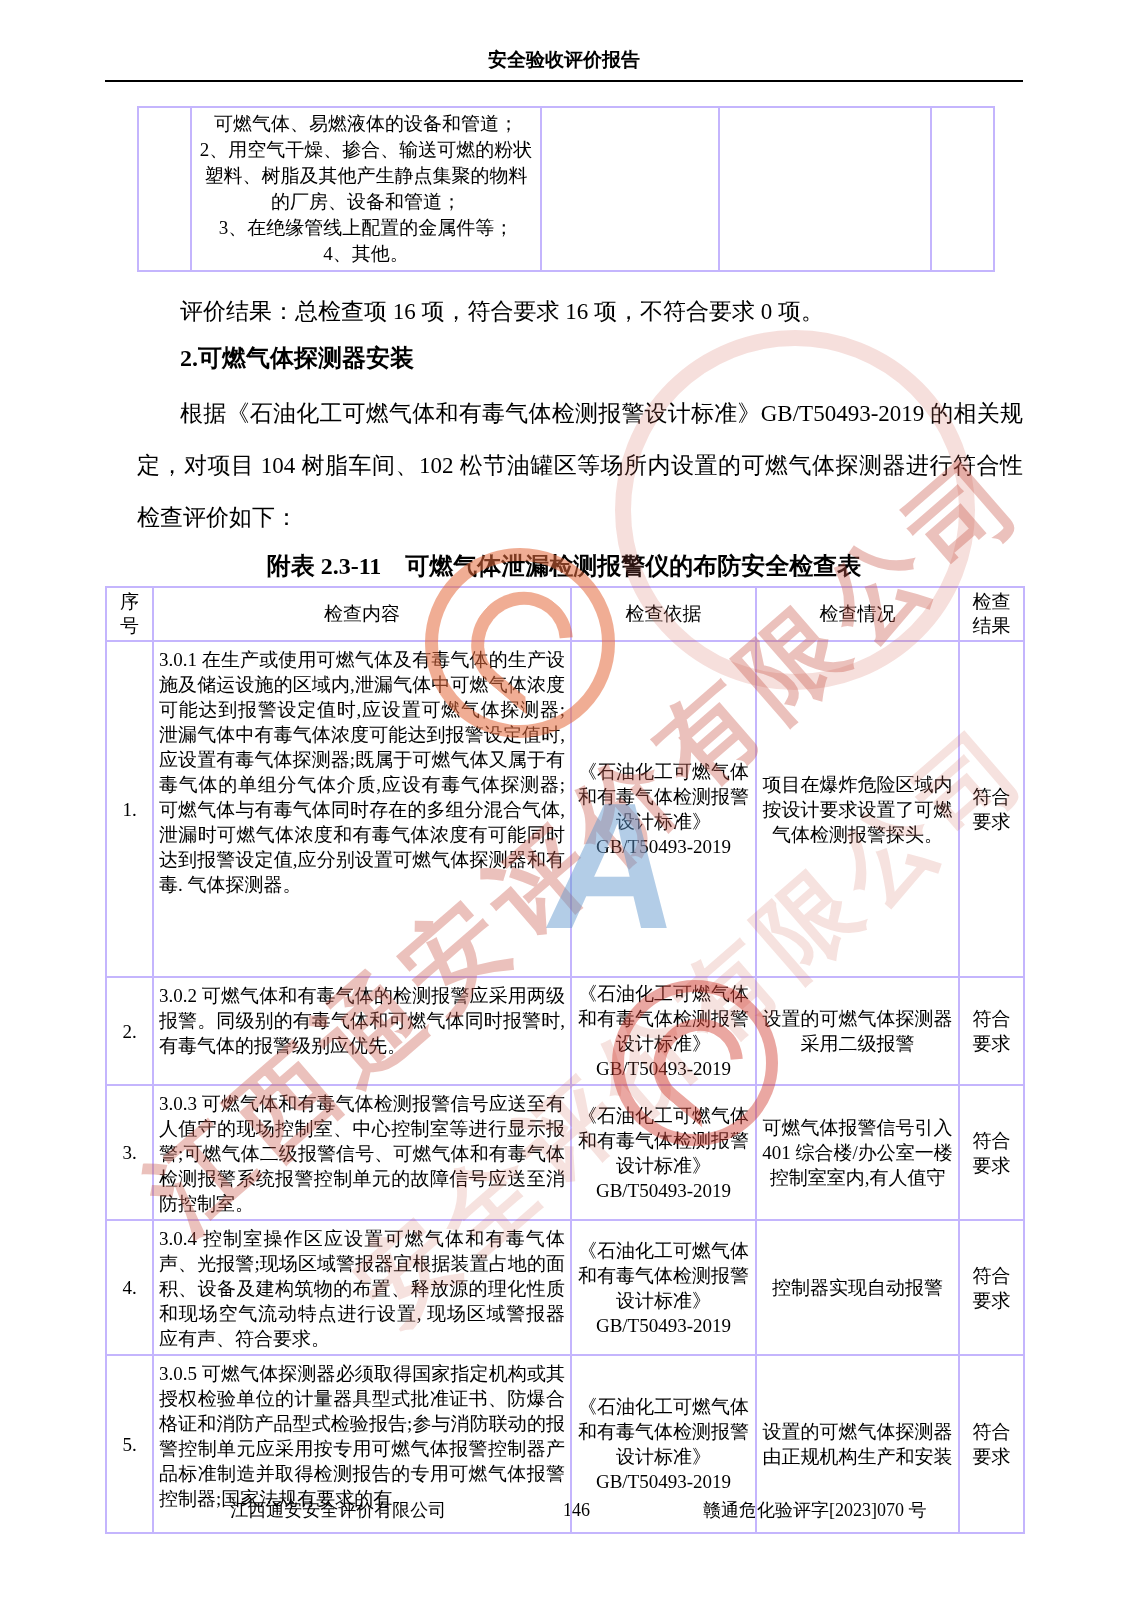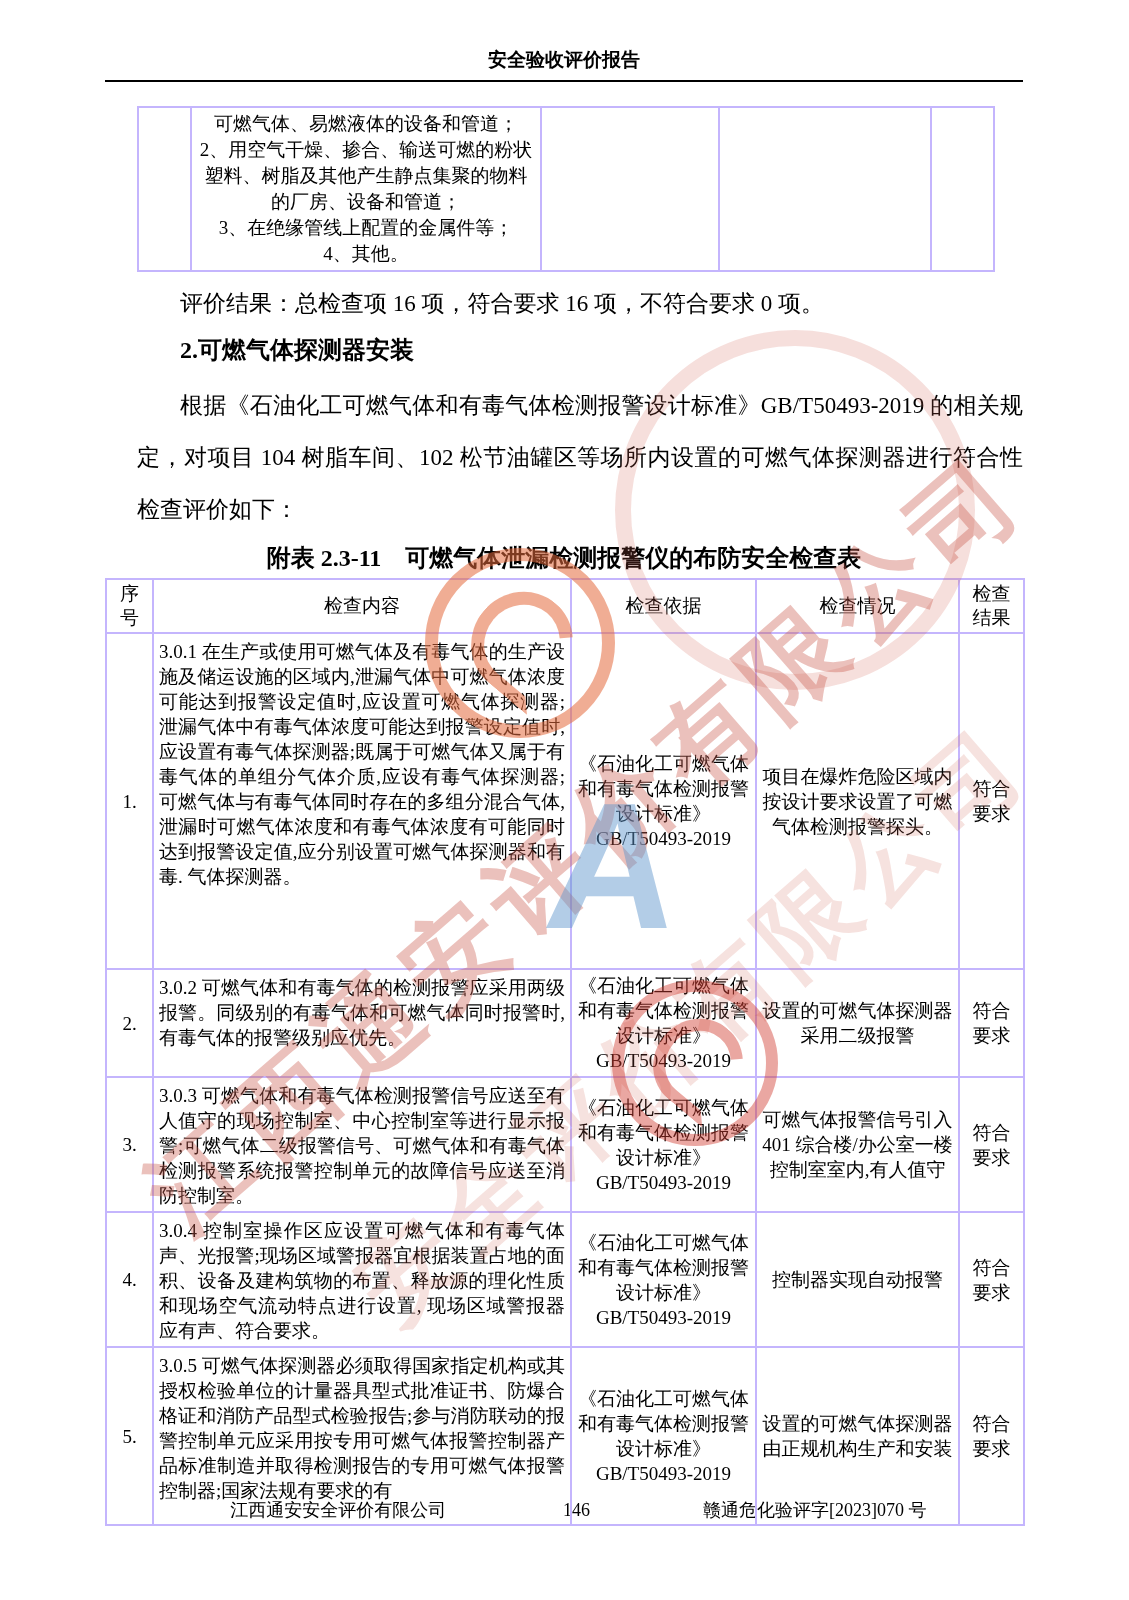--- a/index.html
+++ b/index.html
@@ -14,21 +14,21 @@
   .doc-header { text-align:center; font-weight:bold; font-size:19px; line-height:31px;
     padding-bottom:5px; border-bottom:2px solid #000; }
 
   
   table { border-collapse:collapse; table-layout:fixed; }
   td, th { border:2px solid #c4b5fd; vertical-align:middle; word-break:break-all; }
   .top-table { margin-left:32px; width:856px; font-size:19px; }
   .top-table td { padding:3px 6px; }
   .top-table .cell-content { text-align:center; line-height:26px; white-space:pre-line; height:158px; }
 
-  .eval-result { margin:16px 0 0 75px; font-size:23px; line-height:32px; }
+  .eval-result { margin:24px 0 0 75px; font-size:23px; line-height:32px; }
   .section-heading { margin:14px 0 0 75px; font-size:24px; font-weight:bold; }
   .section-paragraph { margin:14px 0 0 32px; font-size:23px; line-height:52px;
     text-indent:43px; text-align:justify; }
   .table-title { margin-top:6px; text-align:center; font-weight:bold; font-size:24px; line-height:32px; }
 
   
   .main-table { width:918px; margin-top:4px; font-size:19px; }
   .main-table th { font-weight:normal; text-align:center; padding:2px; line-height:24px; white-space:pre-line; height:52px; }
   .main-table td { padding:3px 5px; line-height:25px; }
   .main-table .c-no { text-align:center; }

